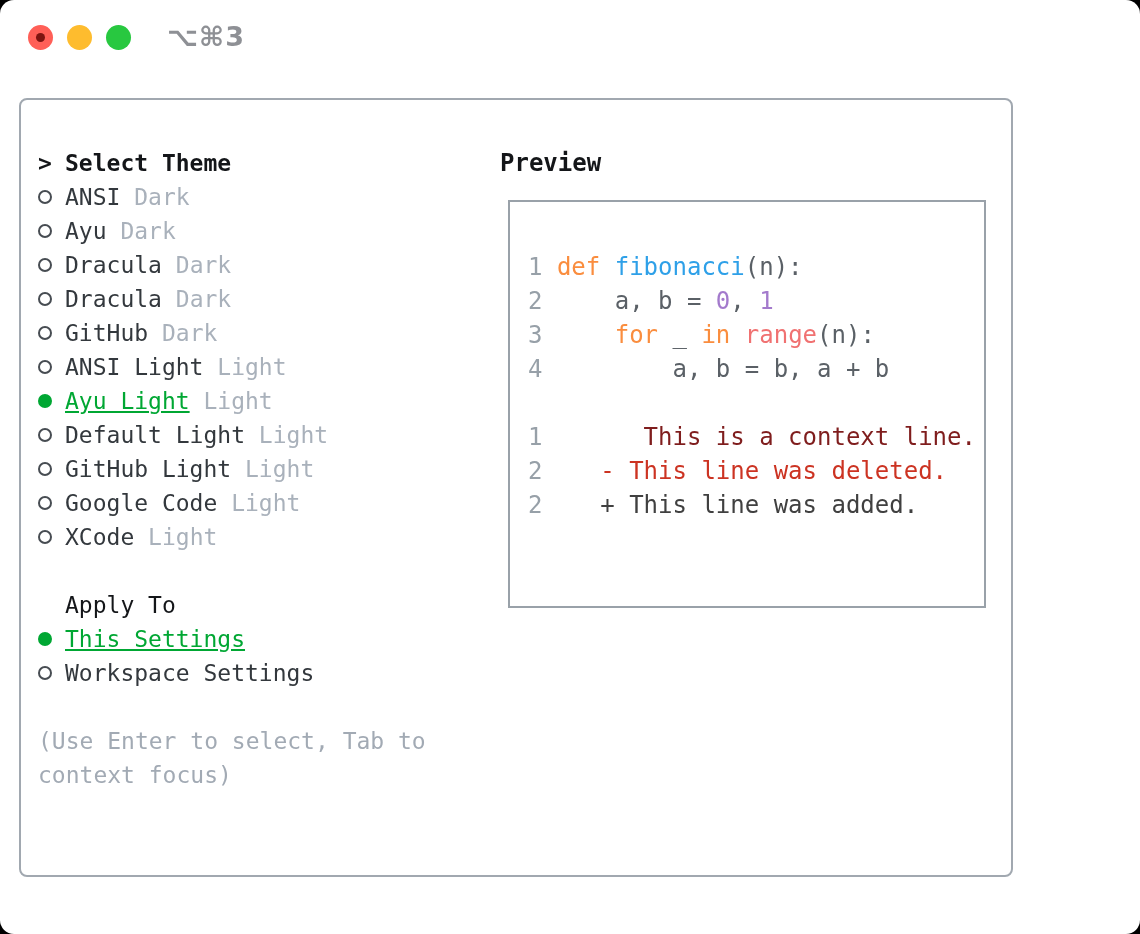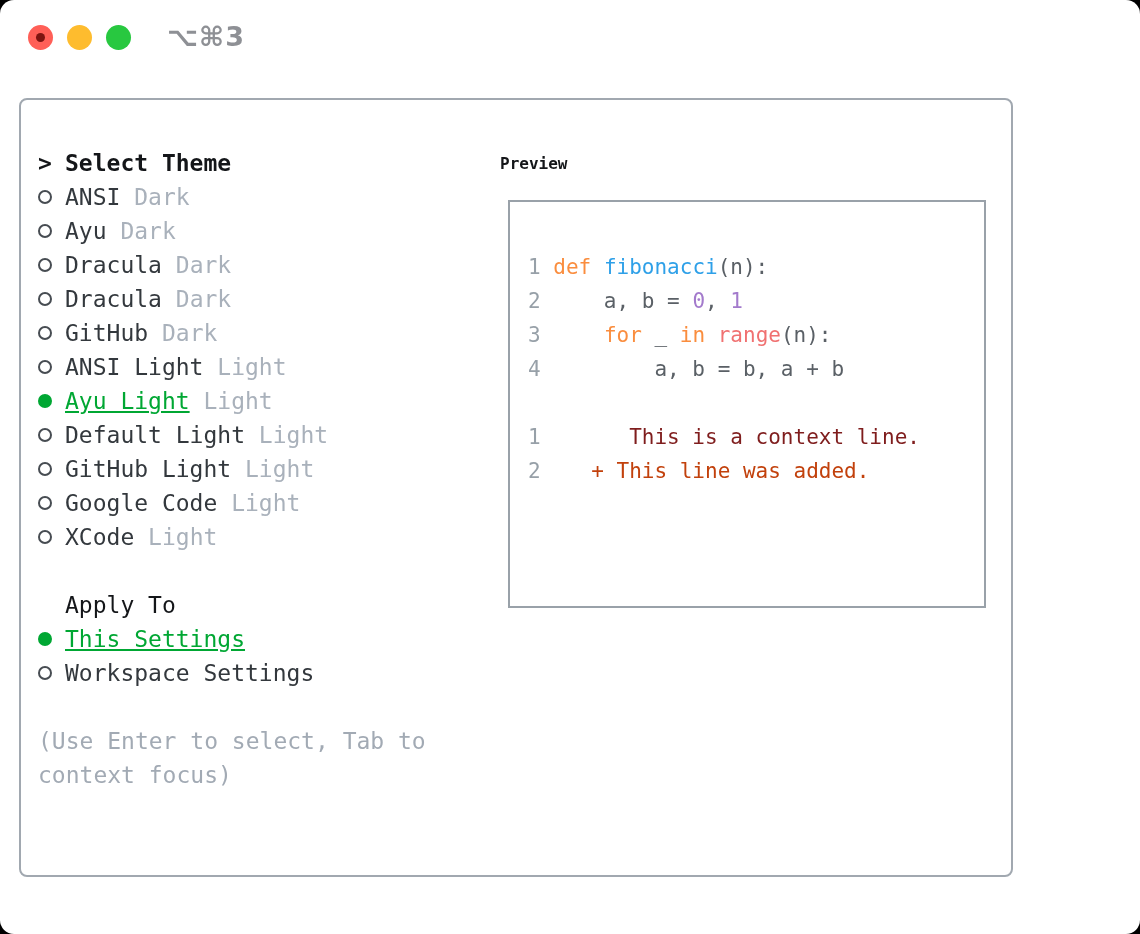--- a/index.html
+++ b/index.html
@@ -52,33 +52,33 @@
   .header-label { font-weight:bold; color:#141619; }
   .subheader-label { color:#141619; }
   .item-variant { color:#a9b1bb; }
   .row.selected .item-name { color:#00a733;text-decoration:underline; }
   .hint { color:#a2aab4; }
 
   
   .preview-header {
     position:absolute; left:479px; top:46px; height:34px;
     display:flex; align-items:center;
-    font-size:16px; font-weight:bold; color:#141619;
+    font-size:24px; font-weight:bold; color:#141619;
   }
   .preview-box {
     position:absolute; left:487px; top:100px;
     width:478px; height:408px;
     border:2px solid #99a1a9;
     box-sizing:border-box;
     padding:48px 0 0 18px;
     overflow:hidden;
   }
   .code-line {
     height:34px; line-height:34px;
-    white-space:pre; font-size:21px;
+    white-space:pre; font-size:24px;
   }
 </style>
 </head>
 <body>
 
 <div class="window">
 
   <div class="titlebar">
     <div class="lights" id="lights">
         <span class="tl" style="background: rgb(255, 95, 87);">
@@ -132,17 +132,18 @@
 
     <div class="preview-header">Preview</div>
 
     <div class="preview-box" id="code-lines">
         <div class="code-line"><span class="lineno" style="color: rgb(151, 160, 168);">1 </span><span style="color: rgb(250, 141, 62);">def </span><span style="color: rgb(46, 160, 232);">fibonacci</span><span style="color: rgb(90, 96, 102);">(n):</span></div>
         <div class="code-line"><span class="lineno" style="color: rgb(151, 160, 168);">2 </span><span style="color: rgb(90, 96, 102);">    a, b = </span><span style="color: rgb(163, 122, 204);">0</span><span style="color: rgb(90, 96, 102);">, </span><span style="color: rgb(163, 122, 204);">1</span></div>
         <div class="code-line"><span class="lineno" style="color: rgb(151, 160, 168);">3 </span><span style="color: rgb(90, 96, 102);">    </span><span style="color: rgb(250, 141, 62);">for</span><span style="color: rgb(90, 96, 102);"> _ </span><span style="color: rgb(250, 141, 62);">in</span><span style="color: rgb(90, 96, 102);"> </span><span style="color: rgb(240, 113, 113);">range</span><span style="color: rgb(90, 96, 102);">(n):</span></div>
         <div class="code-line"><span class="lineno" style="color: rgb(151, 160, 168);">4 </span><span style="color: rgb(90, 96, 102);">        a, b = b, a + b</span></div>
         <div class="code-line"><span class="lineno" style="color: rgb(151, 160, 168);">  </span></div>
         <div class="code-line"><span class="lineno" style="color: rgb(151, 160, 168);">1 </span><span style="color: #7f1d1d;">      This is a context line.</span></div>
-        <div class="code-line"><span class="lineno" style="color: rgb(151, 160, 168);">2 </span><span style="color: #c2410c;">   + This line was added.</span></div>
+        <div class="code-line"><span class="lineno" style="color: rgb(151, 160, 168);">2 </span><span style="color: rgb(204, 51, 34);">   - This line was deleted.</span></div>
+        <div class="code-line"><span class="lineno" style="color: rgb(151, 160, 168);">2 </span><span style="color: #404040;">   + This line was added.</span></div>
       </div>
 
   </div>
 </div>
 
 </body></html>

